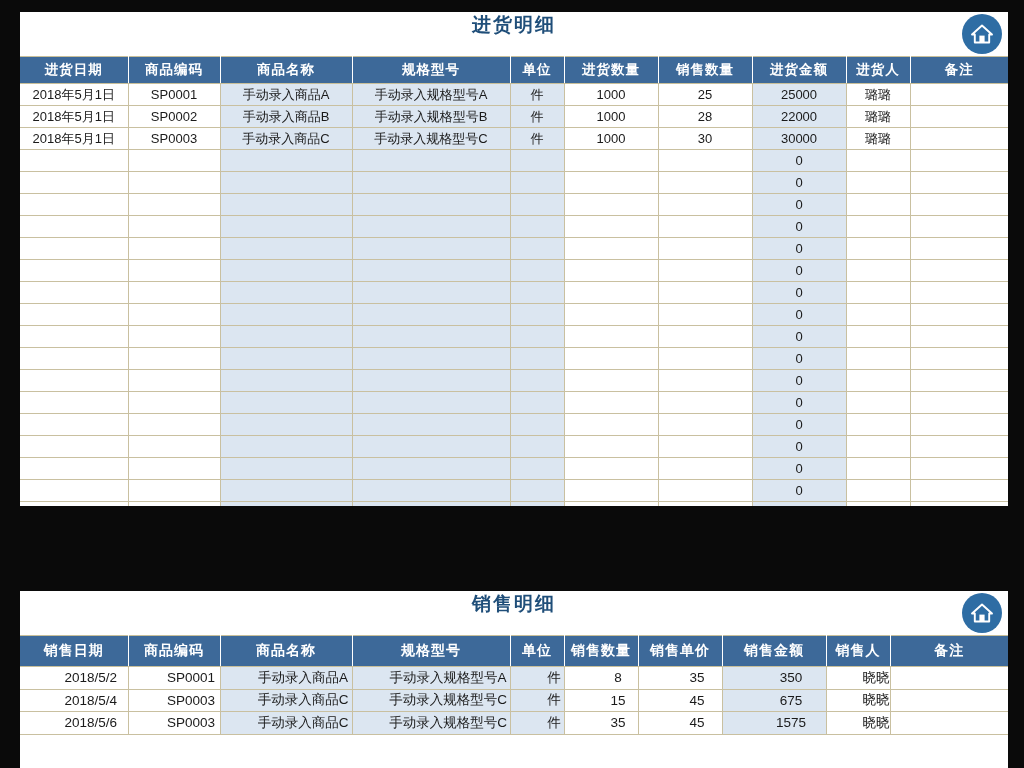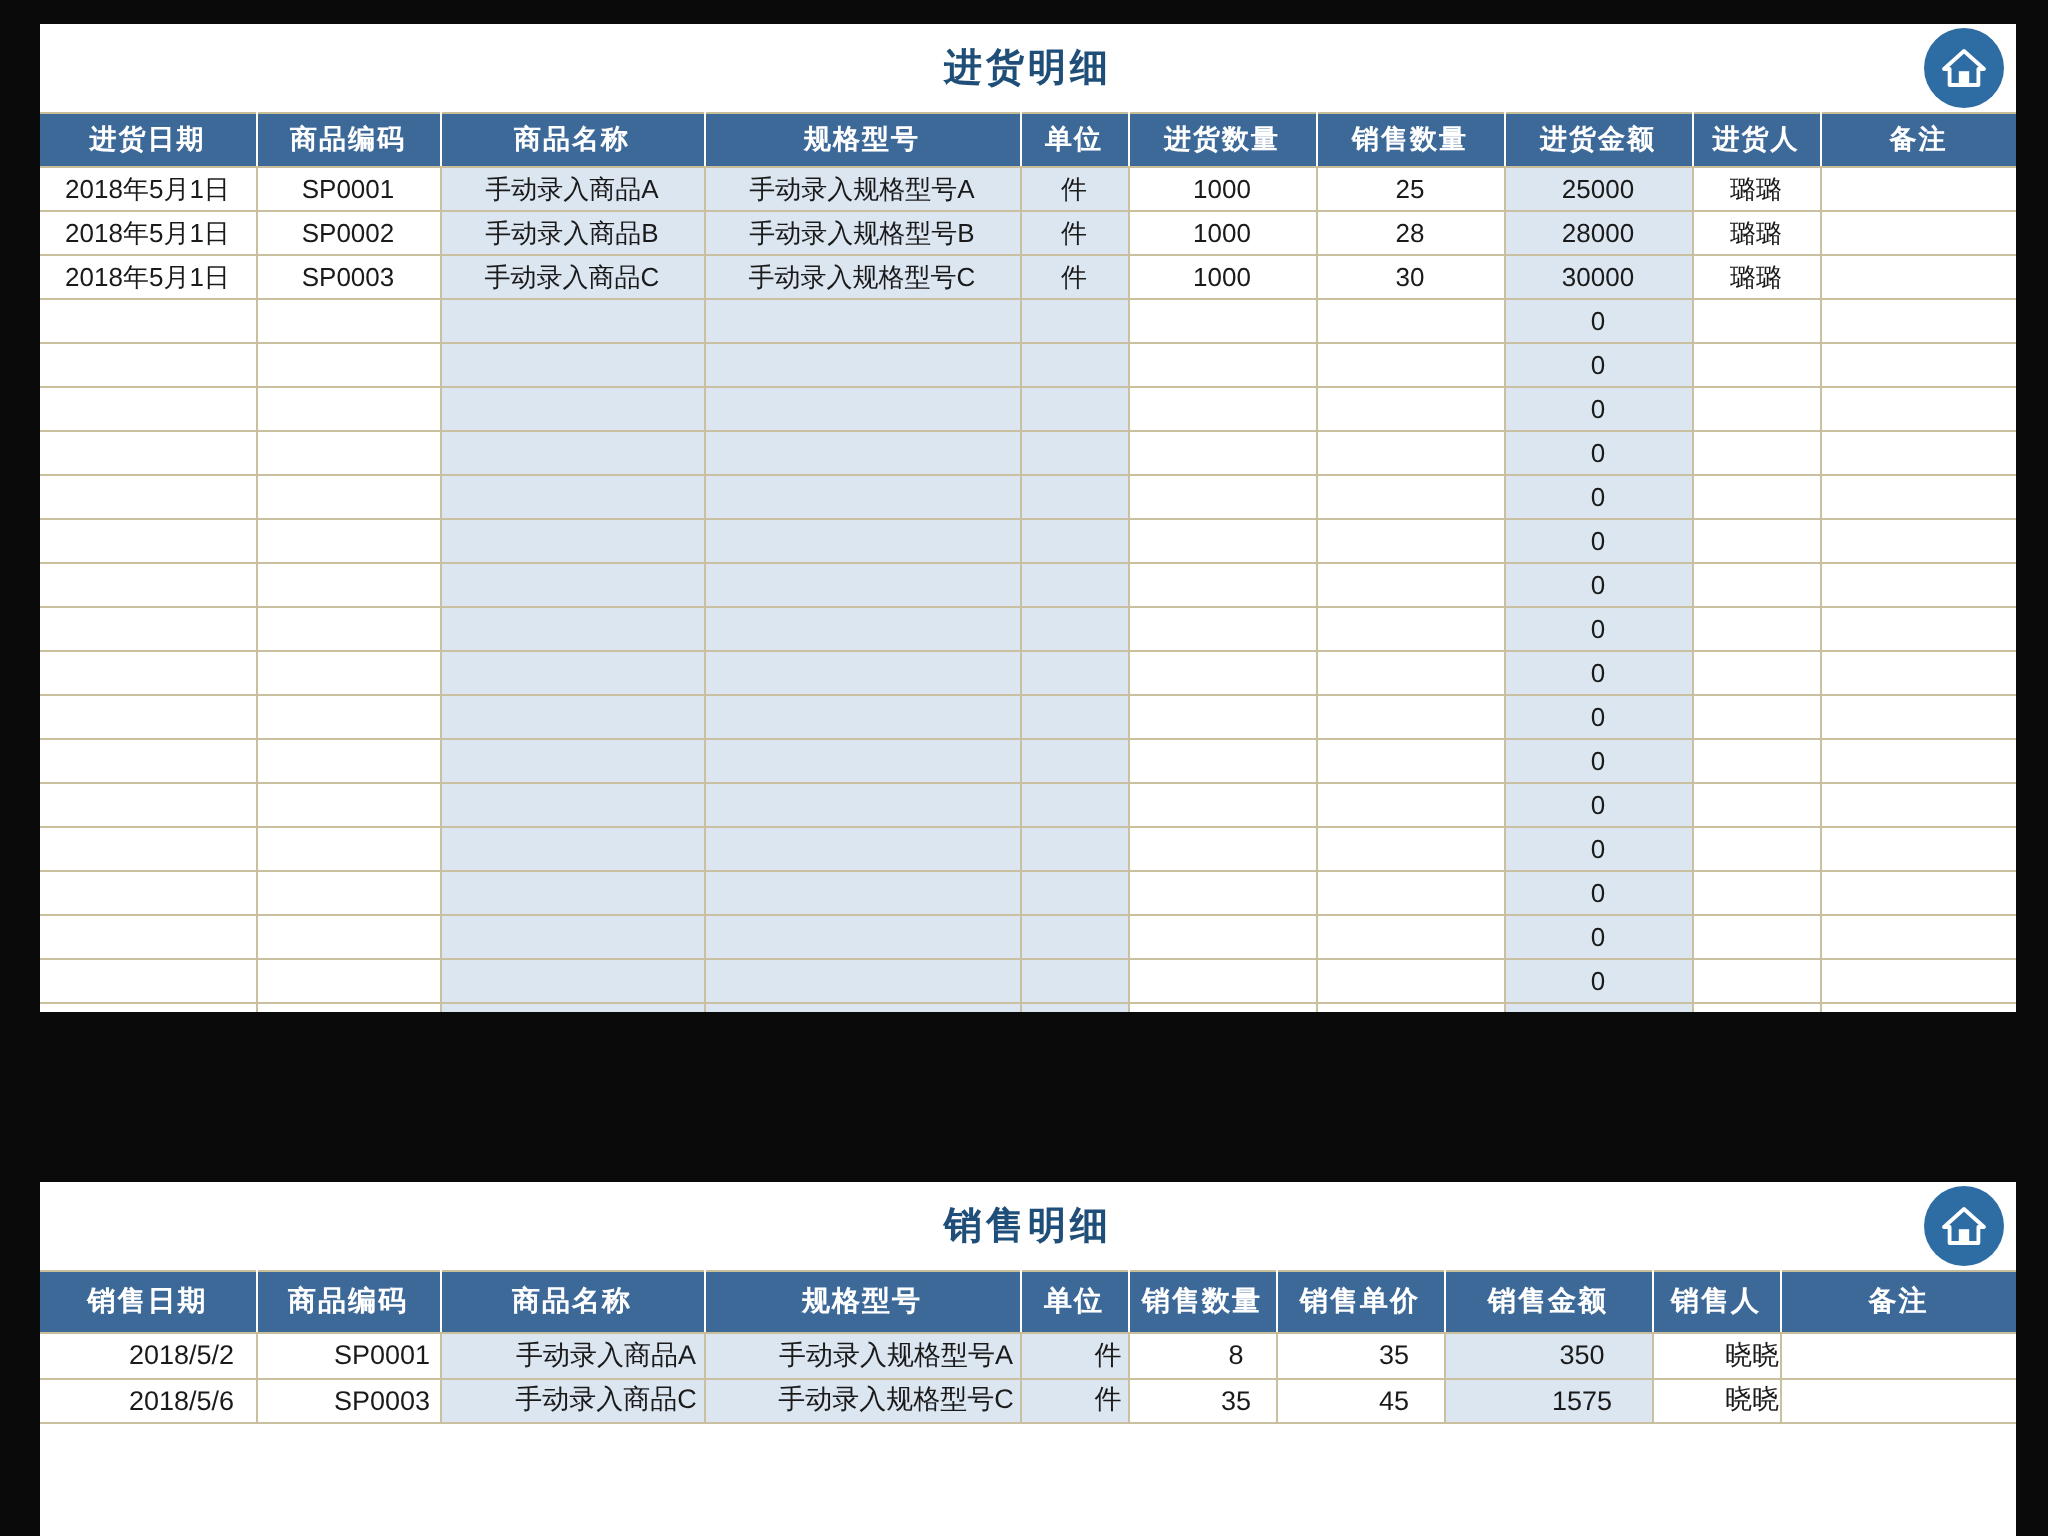--- a/index.html
+++ b/index.html
@@ -56,21 +56,21 @@
     transform:rotate(-30deg);
     white-space:nowrap;
     letter-spacing:2px;
   }
 
   
   .sheet-title{
     position:relative;
     height:44px;
     background:#ffffff;
-    display:flex;align-items:center;justify-content:center;
+    display:flex;justify-content:center;
     z-index:4;
   }
   .sheet-title .t{
     color:#1f4e79;
     font-size:19px;
     font-weight:bold;
     letter-spacing:2px;
   }
   .home-icon{
     position:absolute;right:6px;top:2px;
@@ -220,21 +220,21 @@
             <td></td>
           </tr>
           <tr class="srow">
             <td>2018年5月1日</td>
             <td>SP0002</td>
             <td class="tint">手动录入商品B</td>
             <td class="tint">手动录入规格型号B</td>
             <td class="tint">件</td>
             <td>1000</td>
             <td>28</td>
-            <td class="tint">28000</td>
+            <td class="tint">22000</td>
             <td>璐璐</td>
             <td></td>
           </tr>
           <tr class="srow">
             <td>2018年5月1日</td>
             <td>SP0003</td>
             <td class="tint">手动录入商品C</td>
             <td class="tint">手动录入规格型号C</td>
             <td class="tint">件</td>
             <td>1000</td>
@@ -519,20 +519,32 @@
             <td class="tint">手动录入商品A</td>
             <td class="tint">手动录入规格型号A</td>
             <td class="tint">件</td>
             <td>8</td>
             <td>35</td>
             <td class="tint">350</td>
             <td>晓晓</td>
             <td></td>
           </tr>
           <tr class="srow">
+            <td>2018/5/4</td>
+            <td>SP0003</td>
+            <td class="tint">手动录入商品C</td>
+            <td class="tint">手动录入规格型号C</td>
+            <td class="tint">件</td>
+            <td>15</td>
+            <td>45</td>
+            <td class="tint">675</td>
+            <td>晓晓</td>
+            <td></td>
+          </tr>
+          <tr class="srow">
             <td>2018/5/6</td>
             <td>SP0003</td>
             <td class="tint">手动录入商品C</td>
             <td class="tint">手动录入规格型号C</td>
             <td class="tint">件</td>
             <td>35</td>
             <td>45</td>
             <td class="tint">1575</td>
             <td>晓晓</td>
             <td></td>

